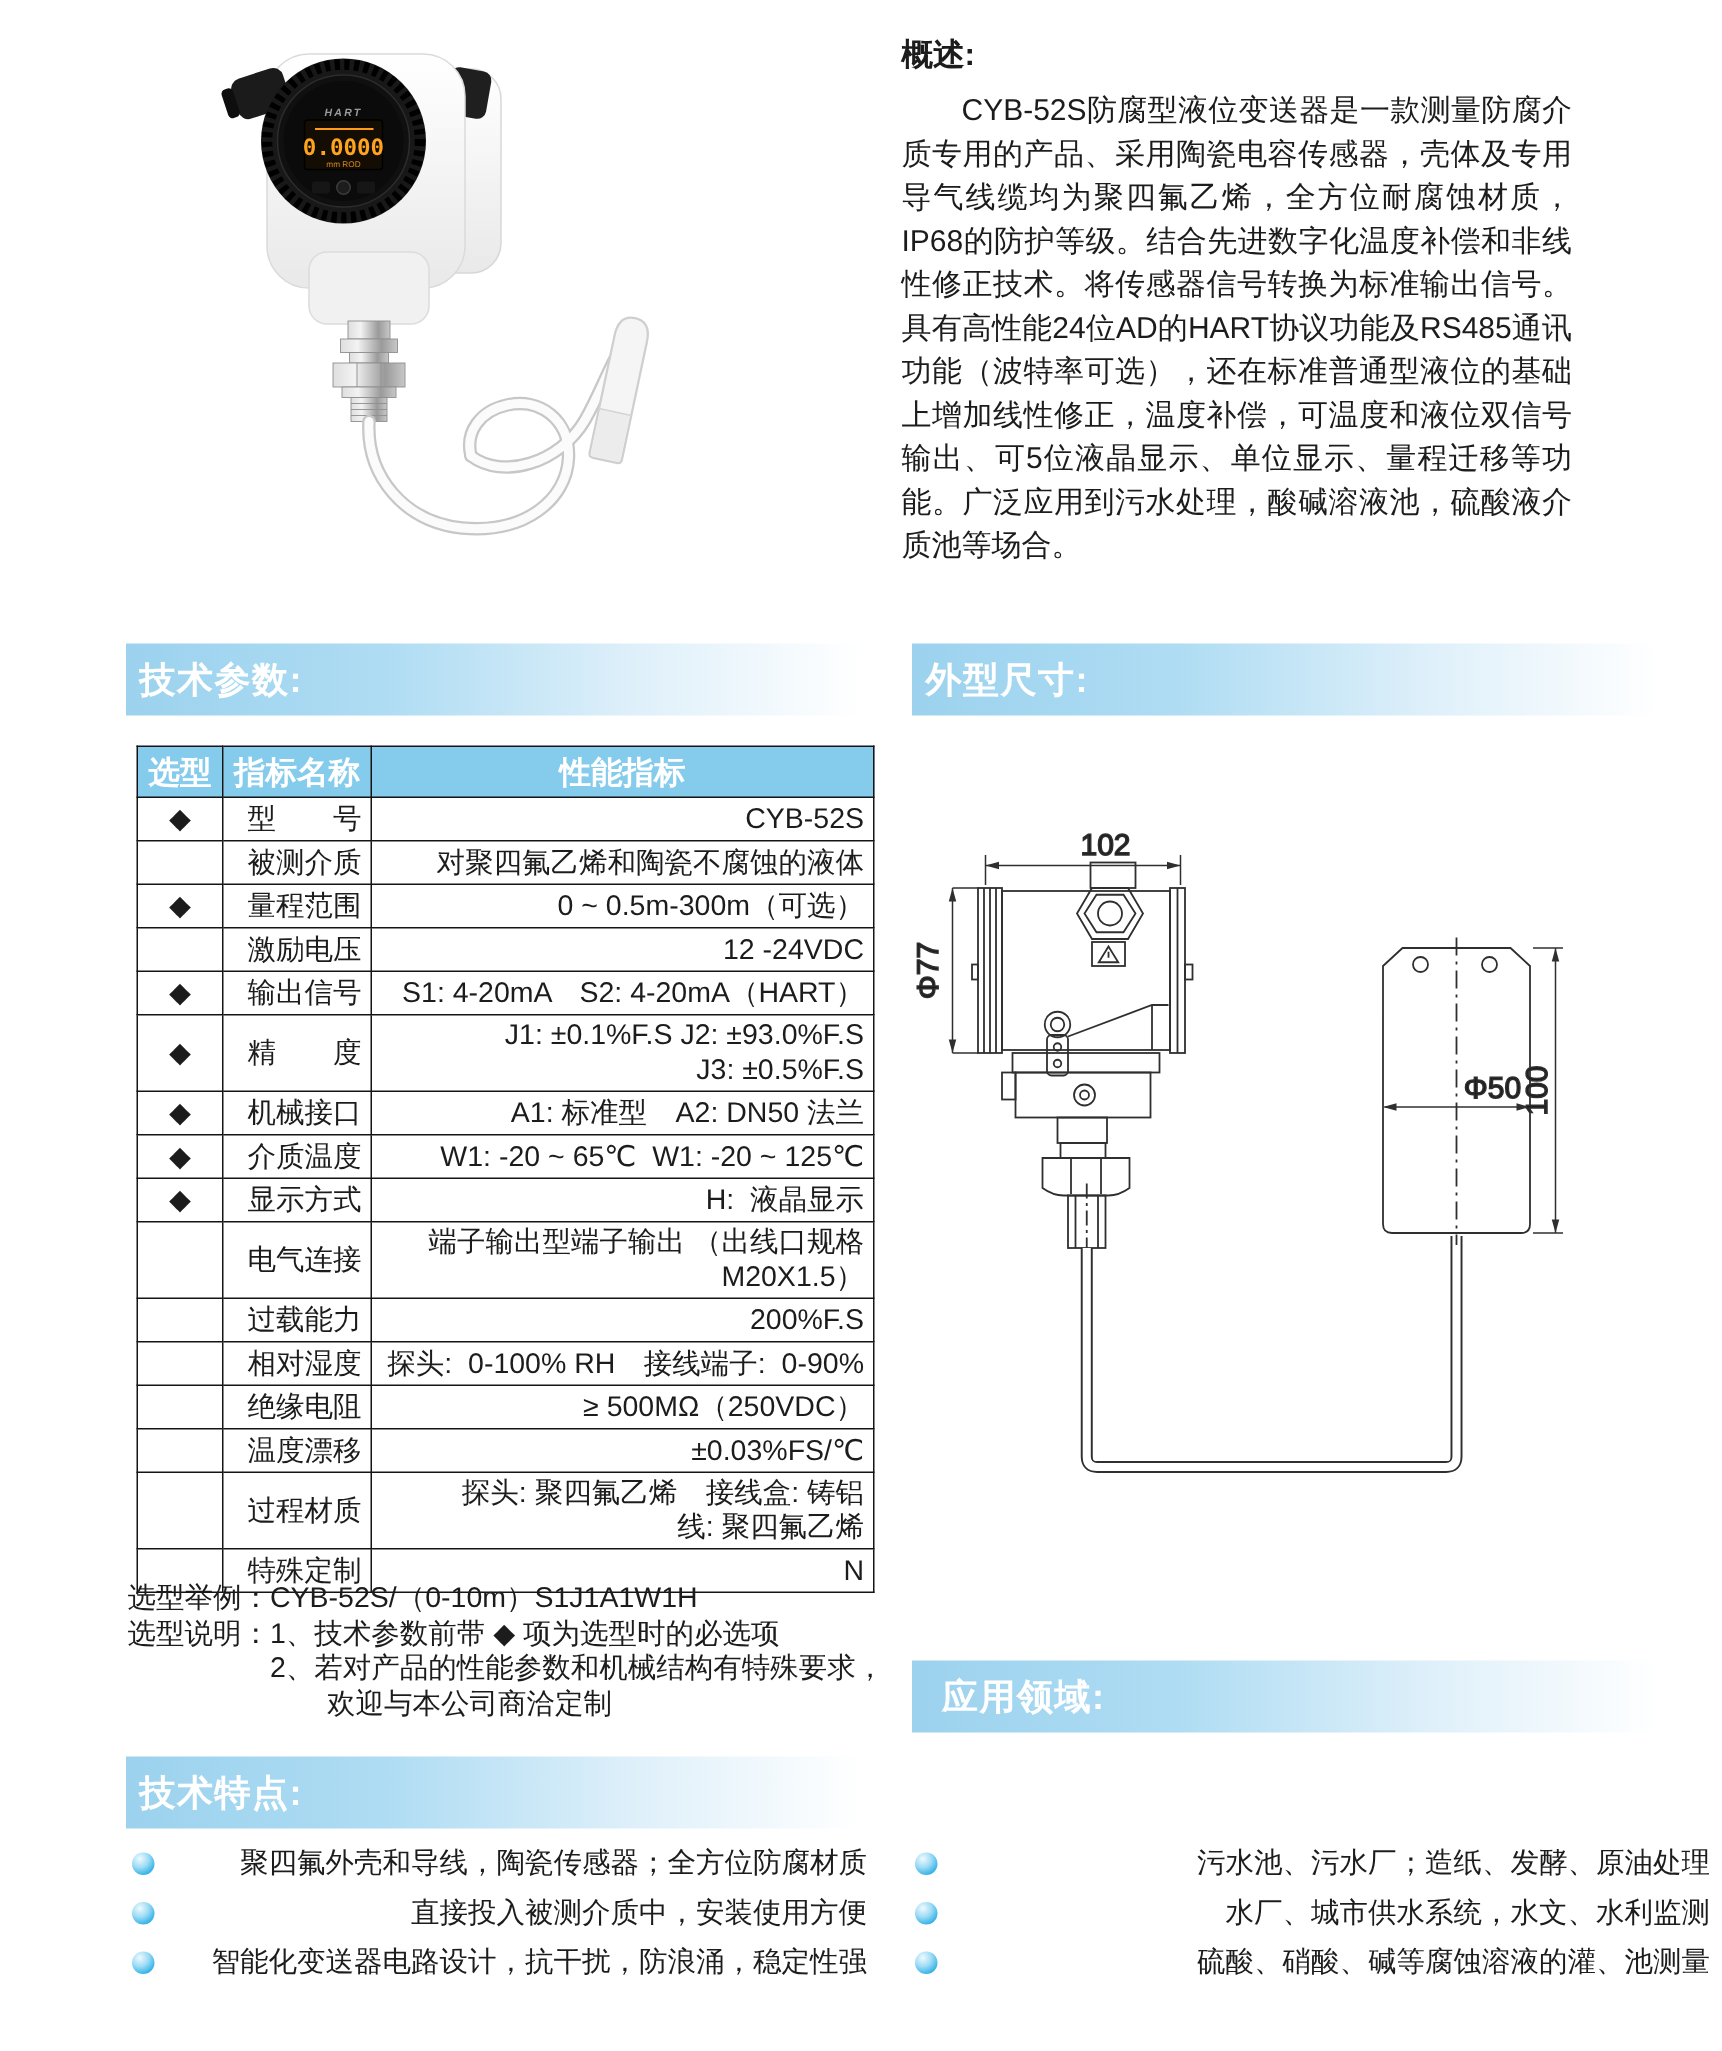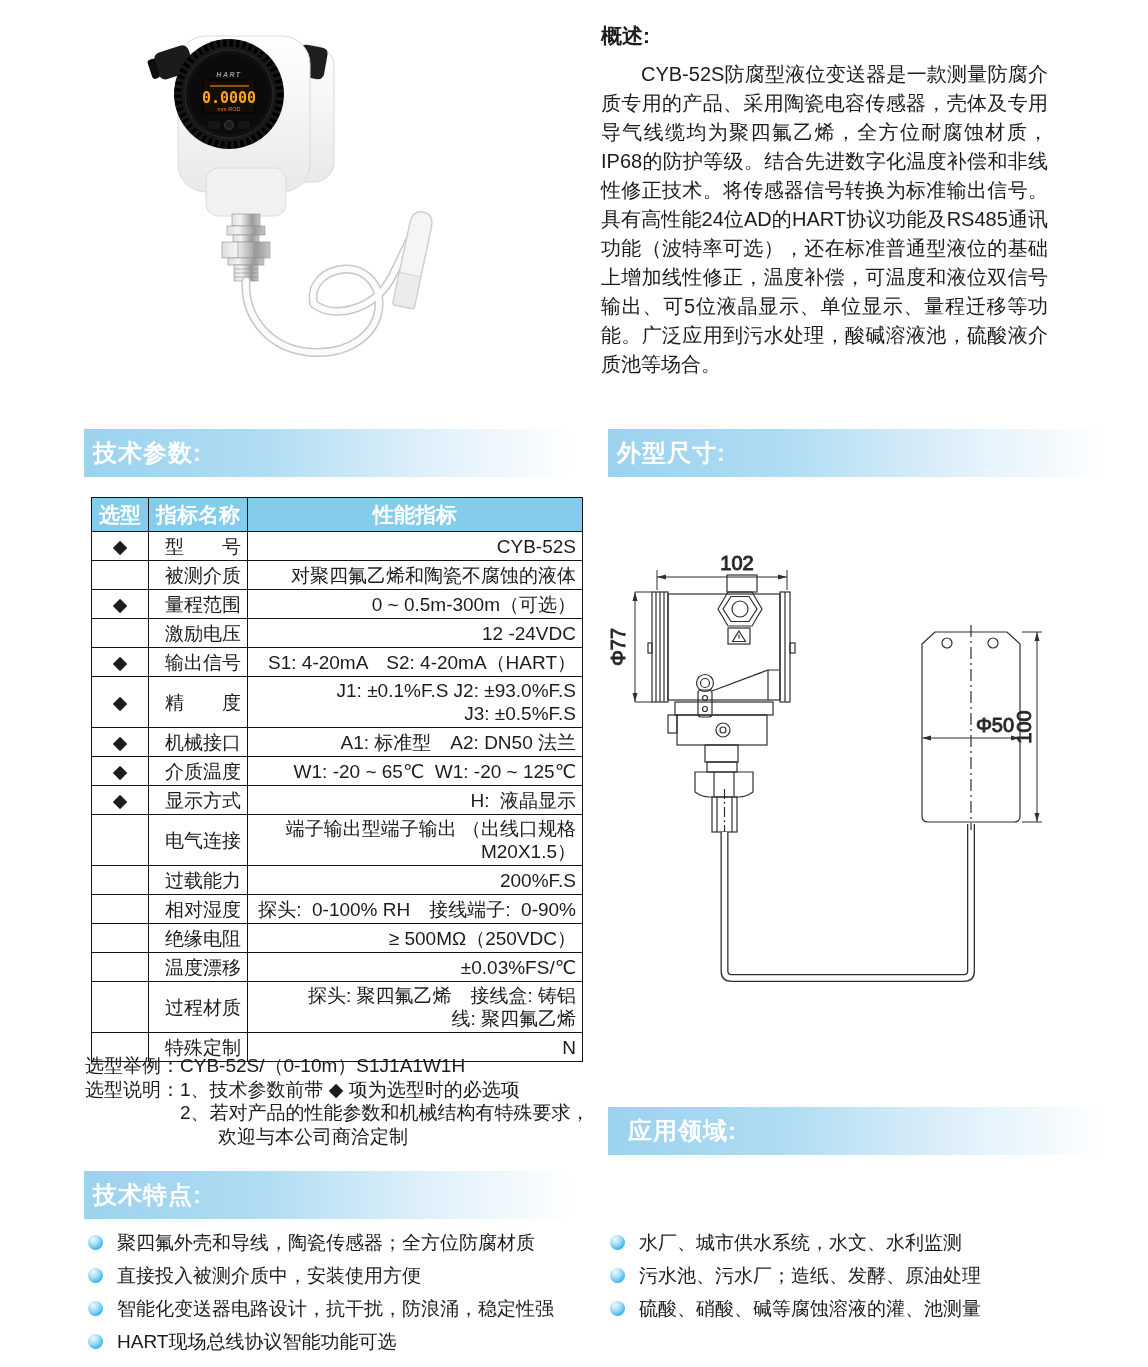--- a/index.html
+++ b/index.html
@@ -30,21 +30,21 @@
   .c-mark{text-align:center;font-size:14px;padding:0;}
   .c-label,.c-value{white-space:pre-wrap;text-align:right;}
 
   
   .selection{position:absolute;left:85px;top:1054px;font-size:19px;line-height:23.5px;}
   .sel-ind1{margin-left:95px;}
   .sel-ind2{margin-left:133px;}
 
   
   .bullets{position:absolute;list-style:none;margin:0;padding:0;font-size:19px;}
-  .bullets li{display:flex;align-items:flex-start;margin-bottom:11px;line-height:22px;}
+  .bullets li{display:flex;align-items:flex-start;margin-bottom:11px;line-height:22px;justify-content:space-between;}
   .dot{width:15px;height:15px;border-radius:50%;margin:3px 14px 0 0;flex:none;
        background:radial-gradient(circle at 35% 28%,#f0fafe 0%,#9edcf5 40%,#2fb0e6 78%,#1186b8 100%);}
   #features-list{left:88px;top:1232px;width:490px;}
   #apps-list{left:610px;top:1232px;width:530px;}
 
   
   #product-photo{position:absolute;left:130px;top:18px;}
   #dimension-drawing{position:absolute;left:605px;top:540px;}
   .draw{stroke:#2f2f2f;stroke-width:1.2;fill:none;}
   .dim{stroke:#2f2f2f;stroke-width:1;fill:none;}
@@ -346,33 +346,29 @@
       <span class="btxt">聚四氟外壳和导线，陶瓷传感器；全方位防腐材质</span>
     </li>
       <li>
       <span class="dot"></span>
       <span class="btxt">直接投入被测介质中，安装使用方便</span>
     </li>
       <li>
       <span class="dot"></span>
       <span class="btxt">智能化变送器电路设计，抗干扰，防浪涌，稳定性强</span>
     </li>
-      <li>
-      <span class="dot"></span>
-      <span class="btxt">HART现场总线协议智能功能可选</span>
-    </li>
     </ul>
   <ul class="bullets" id="apps-list">
       <li>
       <span class="dot"></span>
+      <span class="btxt">污水池、污水厂；造纸、发酵、原油处理</span>
+    </li>
+      <li>
+      <span class="dot"></span>
       <span class="btxt">水厂、城市供水系统，水文、水利监测</span>
     </li>
       <li>
       <span class="dot"></span>
-      <span class="btxt">污水池、污水厂；造纸、发酵、原油处理</span>
-    </li>
-      <li>
-      <span class="dot"></span>
       <span class="btxt">硫酸、硝酸、碱等腐蚀溶液的灌、池测量</span>
     </li>
     </ul>
 
 </div>
 
 </body></html>

